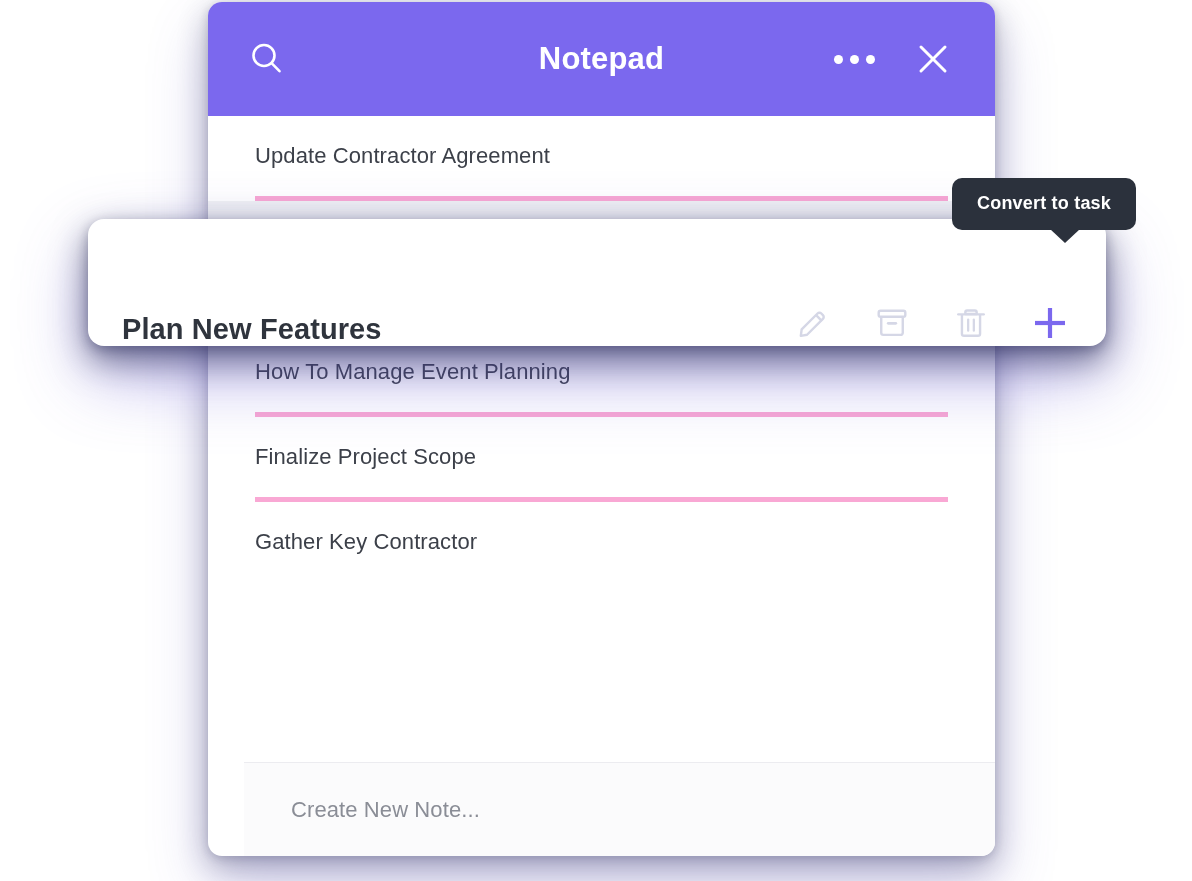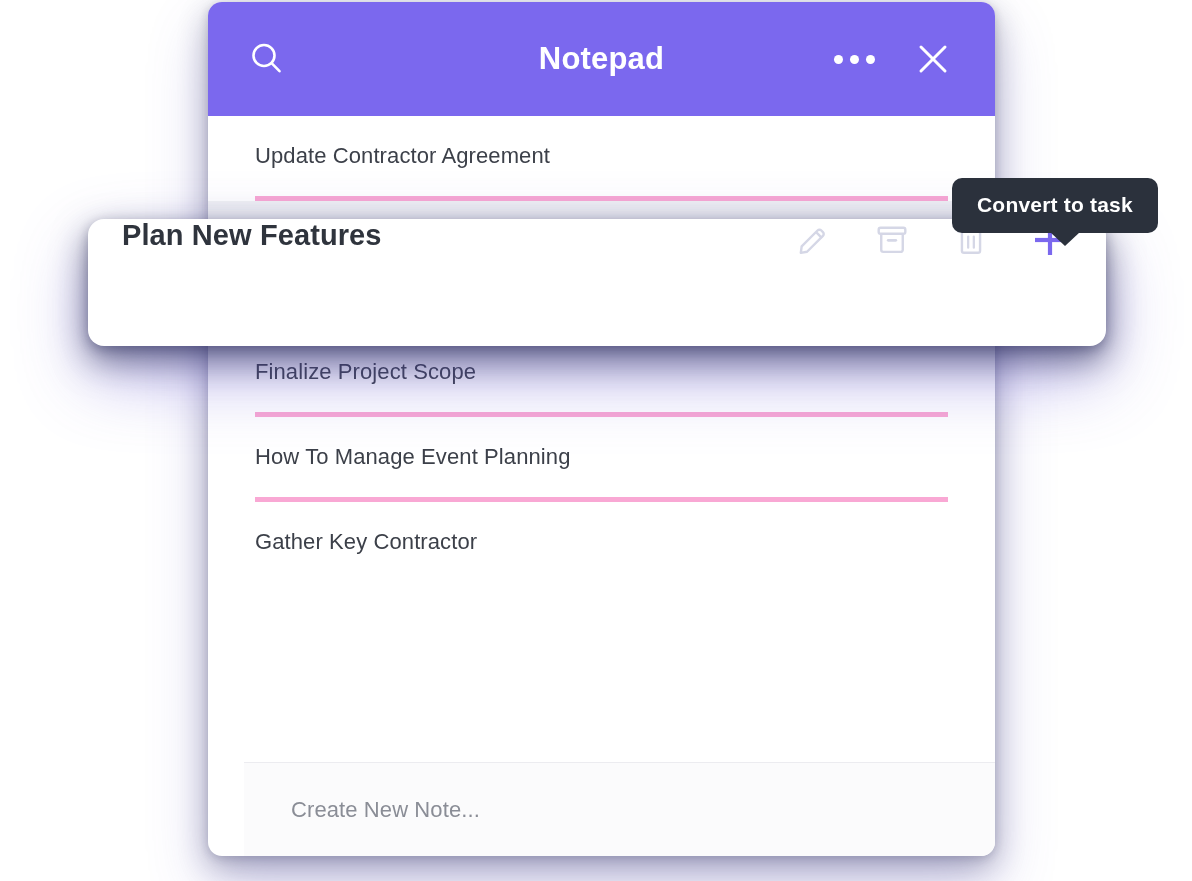--- a/index.html
+++ b/index.html
@@ -138,21 +138,21 @@
     top: 219px;
     width: 1018px;
     height: 127px;
     background: #ffffff;
     border-radius: 16px;
     box-shadow:
       0 14px 34px rgba(22, 27, 58, 0.55),
       0 30px 70px rgba(104, 92, 214, 0.45),
       0 4px 12px rgba(22, 27, 58, 0.30);
     display: flex;
-    align-items: flex-start;
+    align-items: flex-end;
     padding: 0 34px 0 34px;
     box-sizing: border-box;
     z-index: 20;
   }
   .float-card .card-title {
     font-size: 29px;
     font-weight: bold;
     color: #2f343d;
     letter-spacing: 0.1px;
   }
@@ -176,21 +176,21 @@
 
   
   .tooltip {
     position: absolute;
     left: 952px;
     top: 178px;
     background: #2b313c;
     color: #ffffff;
     border-radius: 10px;
     padding: 15px 25px 16px 25px;
-    font-size: 21px;
+    font-size: 18px;
     font-weight: bold;
     letter-spacing: 0.2px;
     z-index: 40;
     white-space: nowrap;
   }
   .tooltip::after {
     content: "";
     position: absolute;
     left: 98px;
     bottom: -13px;
@@ -237,25 +237,25 @@
 
     <div class="note-row">
       <span class="note-title">Update Contractor Agreement</span>
     </div>
 
     <div class="note-row selected">
       <span class="note-title">Plan New Features</span>
     </div>
 
     <div class="note-row">
+      <span class="note-title">How To Manage Event Planning</span>
+    </div>
+
+    <div class="note-row">
       <span class="note-title">Finalize Project Scope</span>
-    </div>
-
-    <div class="note-row">
-      <span class="note-title">How To Manage Event Planning</span>
     </div>
 
     <div class="note-row" style="border-bottom:none;">
       <span class="note-title">Gather Key Contractor</span>
     </div>
 
   </div>
 
   <div class="create-bar">
     <span class="placeholder">Create New Note...</span>

